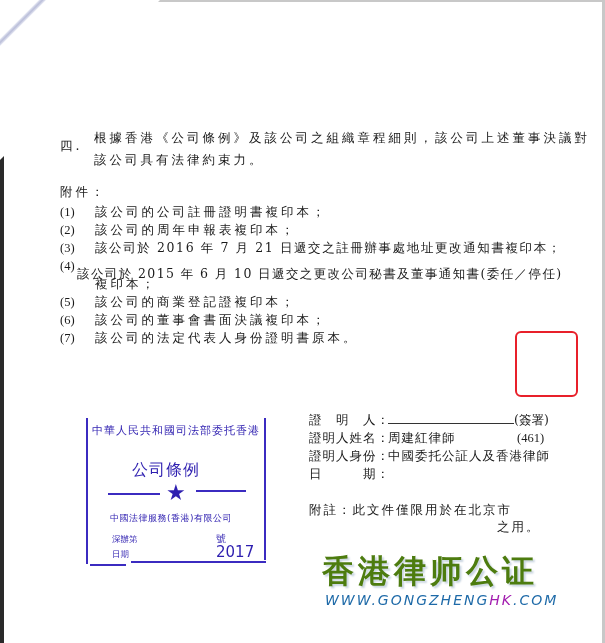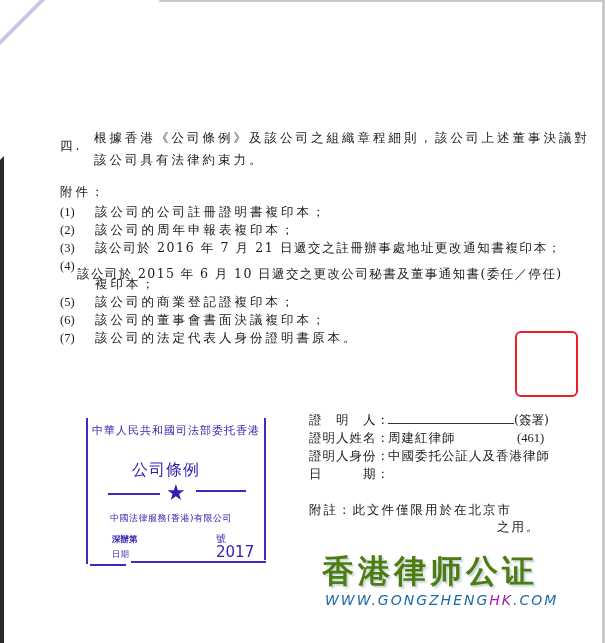--- a/index.html
+++ b/index.html
@@ -94,21 +94,21 @@
   <div class="stamp-frame-l"></div>
   <div class="stamp-frame-r"></div>
   <div class="stamp-frame-b1"></div>
   <div class="stamp-frame-b2"></div>
   <span class="st" style="left:6px;top:5px;font-size:11px;letter-spacing:1px;">中華人民共和國司法部委托香港</span>
   <span class="st" style="left:46px;top:42px;font-size:16px;letter-spacing:1px;">公司條例</span>
   <div class="st-line" style="left:22px;top:75px;width:52px;"></div>
   <span class="st" style="left:80px;top:62px;font-size:22px;">★</span>
   <div class="st-line" style="left:110px;top:72px;width:50px;"></div>
   <span class="st" style="left:24px;top:94px;font-size:9px;letter-spacing:0.5px;">中國法律服務(香港)有限公司</span>
-  <span class="st" style="left:26px;top:116px;font-size:8.5px;font-weight:bold;">深辦第</span>
+  <span class="st" style="left:26px;top:116px;font-size:8.5px;font-weight:normal;">深辦第</span>
   <span class="st" style="left:130px;top:114px;font-size:10px;">號</span>
   <span class="st" style="left:26px;top:131px;font-size:8.5px;font-weight:normal;">日期</span>
   <span class="st" style="left:130px;top:125px;font-size:15px;">2017</span>
 </div>
 
 <div>
   <span class="logo-cn">香港律师公证</span>
   <span class="logo-url"><span>WWW.GONGZHENG</span><span class="hk">HK</span><span>.COM</span></span>
 </div>
 

